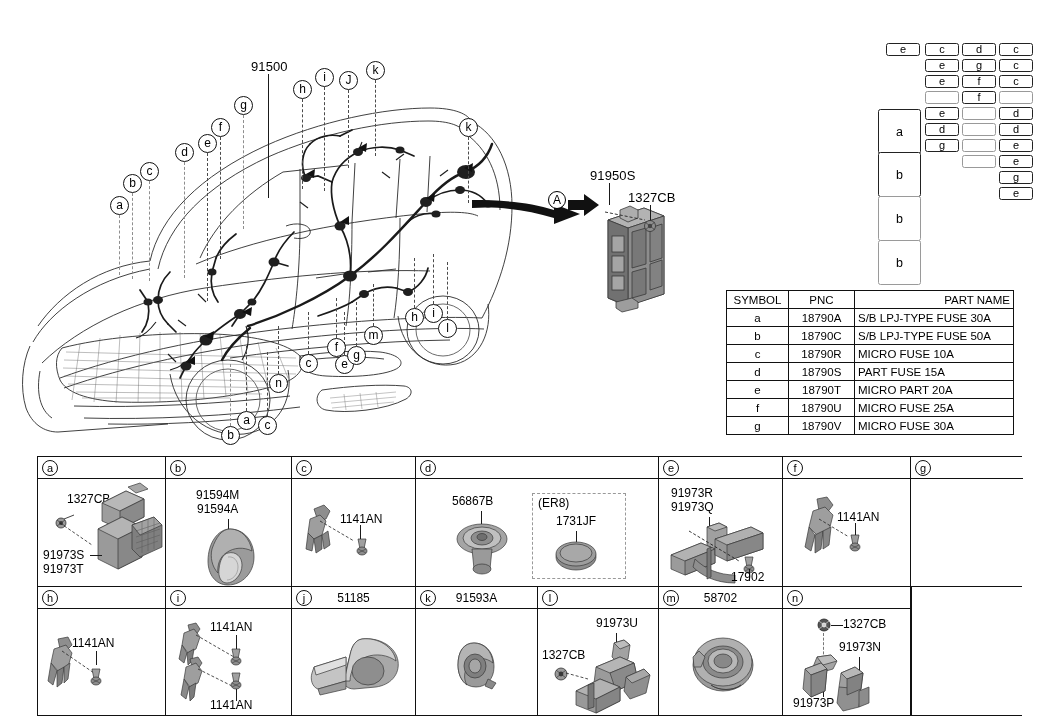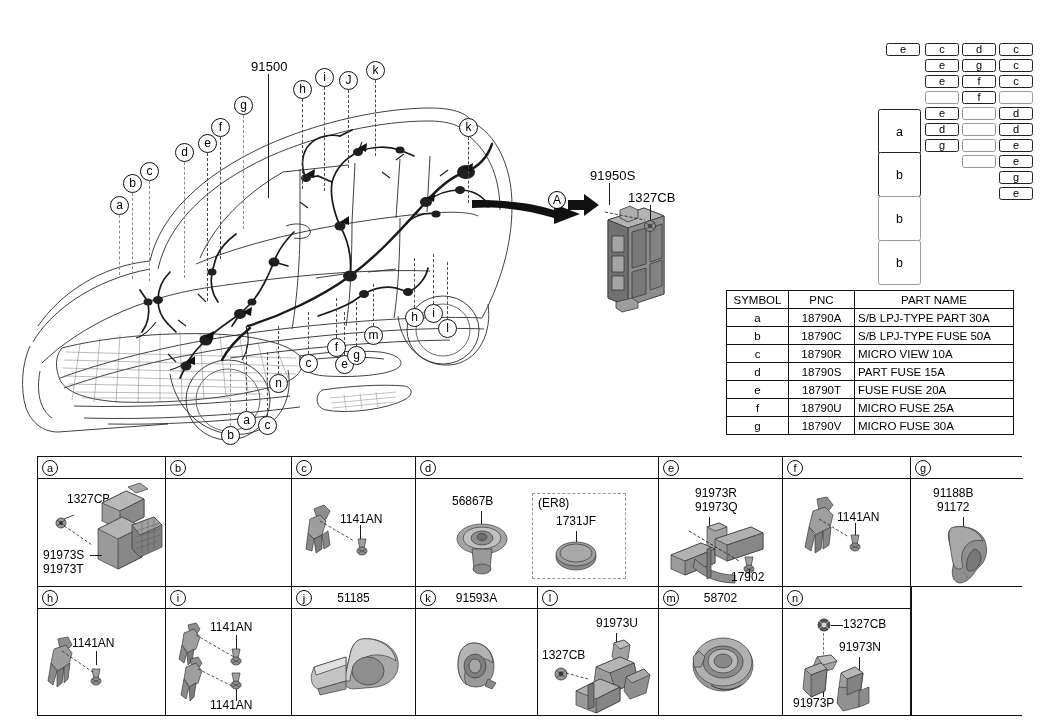--- a/index.html
+++ b/index.html
@@ -512,48 +512,48 @@
       <div class="fuse lpj" style="left: 878px; top: 152px;">b</div>
       <div class="fuse lpj faint" style="left: 878px; top: 196px;">b</div>
       <div class="fuse lpj faint" style="left: 878px; top: 240px;">b</div>
     </div>
 
   <table id="symtable">
     <thead>
       <tr>
         <th class="c-sym">SYMBOL</th>
         <th class="c-pnc">PNC</th>
-        <th class="c-name" style="text-align:center">PART NAME</th>
+        <th class="c-name" style="text-align:right">PART NAME</th>
       </tr>
     </thead>
     <tbody id="symtable-body">
         <tr>
           <td class="c-sym">a</td>
           <td class="c-pnc">18790A</td>
-          <td class="c-name">S/B LPJ-TYPE PART 30A</td>
+          <td class="c-name">S/B LPJ-TYPE FUSE 30A</td>
         </tr>
         <tr>
           <td class="c-sym">b</td>
           <td class="c-pnc">18790C</td>
           <td class="c-name">S/B LPJ-TYPE FUSE 50A</td>
         </tr>
         <tr>
           <td class="c-sym">c</td>
           <td class="c-pnc">18790R</td>
-          <td class="c-name">MICRO VIEW 10A</td>
+          <td class="c-name">MICRO FUSE 10A</td>
         </tr>
         <tr>
           <td class="c-sym">d</td>
           <td class="c-pnc">18790S</td>
           <td class="c-name">PART FUSE 15A</td>
         </tr>
         <tr>
           <td class="c-sym">e</td>
           <td class="c-pnc">18790T</td>
-          <td class="c-name">FUSE FUSE 20A</td>
+          <td class="c-name">MICRO PART 20A</td>
         </tr>
         <tr>
           <td class="c-sym">f</td>
           <td class="c-pnc">18790U</td>
           <td class="c-name">MICRO FUSE 25A</td>
         </tr>
         <tr>
           <td class="c-sym">g</td>
           <td class="c-pnc">18790V</td>
           <td class="c-name">MICRO FUSE 30A</td>
@@ -604,20 +604,32 @@
             </g>
           </svg>
           <div class="leader leader-h" style="left:52px; top:76px; width:12px;"></div>
         </div>
       </div>
 
       <div class="pcell" style="left:128px; width:126px;">
         <div class="phead">
           <div class="plet">b</div>
         </div>
+        <div class="pbody">
+          <div class="pn" style="left:30px; top:10px; text-align:center;">91594M<br>91594A</div>
+          <div class="leader leader-v" style="left:62px; top:40px; height:14px;"></div>
+          <svg class="art" style="left:34px; top:48px;" width="62" height="62">
+            <g stroke="#3a3a3a" stroke-width="0.7">
+              <path d="M30,2 C44,2 54,14 54,30 C54,46 42,58 28,58 C16,58 8,48 8,34 C8,16 18,2 30,2Z" fill="#9b9b9b"></path>
+              <path d="M30,2 C42,2 50,12 52,24 C44,20 34,20 26,26 C20,30 17,38 18,46 C12,40 10,30 12,22 C16,10 22,2 30,2Z" fill="#b0b0b0"></path>
+              <path d="M28,26 C36,24 42,30 42,38 C42,48 34,56 27,56 C21,56 18,50 19,42 C20,33 23,27 28,26Z" fill="#d6d6d6"></path>
+              <path d="M28,30 C34,29 38,34 38,40 C38,48 32,53 27,53" fill="none" stroke="#8a8a8a" stroke-width="0.6"></path>
+            </g>
+          </svg>
+        </div>
       </div>
 
       <div class="pcell" style="left:254px; width:124px;">
         <div class="phead">
           <div class="plet">c</div>
         </div>
         <div class="pbody">
           <div class="pn" style="left:48px; top:34px;">1141AN</div>
           <svg class="art" style="left:10px; top:26px;" width="42" height="52">
             <g stroke="#3a3a3a" stroke-width="0.7">
@@ -669,21 +681,21 @@
             </g>
           </svg>
         </div>
       </div>
 
       <div class="pcell" style="left:621px; width:124px;">
         <div class="phead">
           <div class="plet">e</div>
         </div>
         <div class="pbody">
-          <div class="pn" style="left:36px; top:8px;">91973R<br>91973Q</div>
+          <div class="pn" style="left:12px; top:8px;">91973R<br>91973Q</div>
           <div class="leader leader-v" style="left:50px; top:38px; height:16px;"></div>
           <svg class="art" style="left:8px; top:46px;" width="104" height="62">
             <g stroke="#3a3a3a" stroke-width="0.7">
               <path d="M40,2 L52,-2 L60,2 L60,22 L48,26 L40,22 Z" fill="#a0a0a0"></path>
               <path d="M40,2 L52,-2 L60,2 L48,6 Z" fill="#b8b8b8"></path>
               <path d="M4,30 L34,18 L48,24 L48,38 L18,50 L4,44 Z" fill="#9b9b9b"></path>
               <path d="M4,30 L34,18 L48,24 L18,36 Z" fill="#b2b2b2"></path>
               <path d="M18,36 L48,24 L48,38 L18,50 Z" fill="#8b8b8b"></path>
               <path d="M48,14 L84,2 L96,8 L96,24 L60,36 L48,30 Z" fill="#979797"></path>
               <path d="M48,14 L84,2 L96,8 L60,20 Z" fill="#b0b0b0"></path>
@@ -728,32 +740,20 @@
             <ellipse cx="10" cy="14" rx="5" ry="4" fill="#8e8e8e" stroke="#333" stroke-width="0.7"></ellipse>
             <path d="M6,12 L14,16 M14,12 L6,16" stroke="#444" stroke-width="0.7"></path>
           </svg>
           <div class="leader leader-v" style="left:72px; top:44px; height:12px;"></div>
         </div>
       </div>
 
       <div class="pcell last" style="left:873px; width:112px;">
         <div class="phead">
           <div class="plet">g</div>
-        </div>
-        <div class="pbody">
-          <div class="pn" style="left:22px; top:8px; text-align:center;">91188B<br>91172</div>
-          <div class="leader leader-v" style="left:52px; top:38px; height:14px;"></div>
-          <svg class="art" style="left:26px; top:46px;" width="58" height="62">
-            <g stroke="#3a3a3a" stroke-width="0.7">
-              <path d="M18,2 C32,0 44,6 48,16 C52,28 48,38 40,44 C36,50 32,56 24,58 C16,58 14,50 16,42 C18,32 14,24 12,16 C10,8 12,3 18,2Z" fill="#8f8f8f"></path>
-              <path d="M18,2 C30,0 42,6 46,16 C40,14 32,16 28,22 C24,28 24,36 26,42 C22,46 18,44 16,38 C14,28 12,16 12,10 C12,4 14,2 18,2Z" fill="#a8a8a8"></path>
-              <path d="M38,24 C44,26 46,34 42,40 C38,46 32,48 30,44 C28,38 32,26 38,24Z" fill="#787878"></path>
-              <path d="M26,48 C30,50 32,54 28,57" fill="none" stroke="#666" stroke-width="0.6"></path>
-            </g>
-          </svg>
         </div>
       </div>
     </div>
 
     <div class="prow" style="top:130px; height:128px;">
 
       <div class="pcell" style="left:0; width:128px;">
         <div class="phead">
           <div class="plet">h</div>
         </div>

